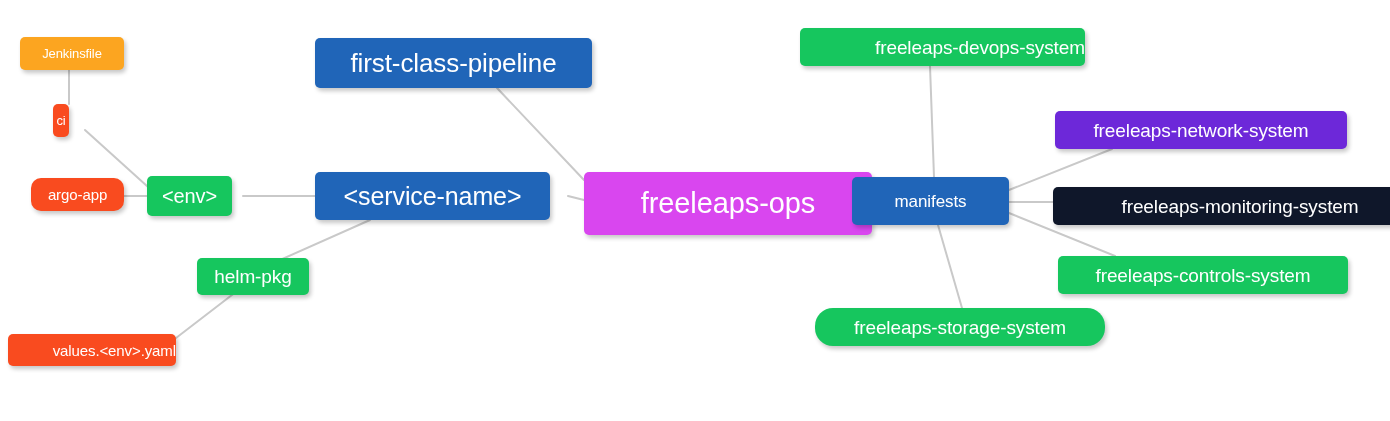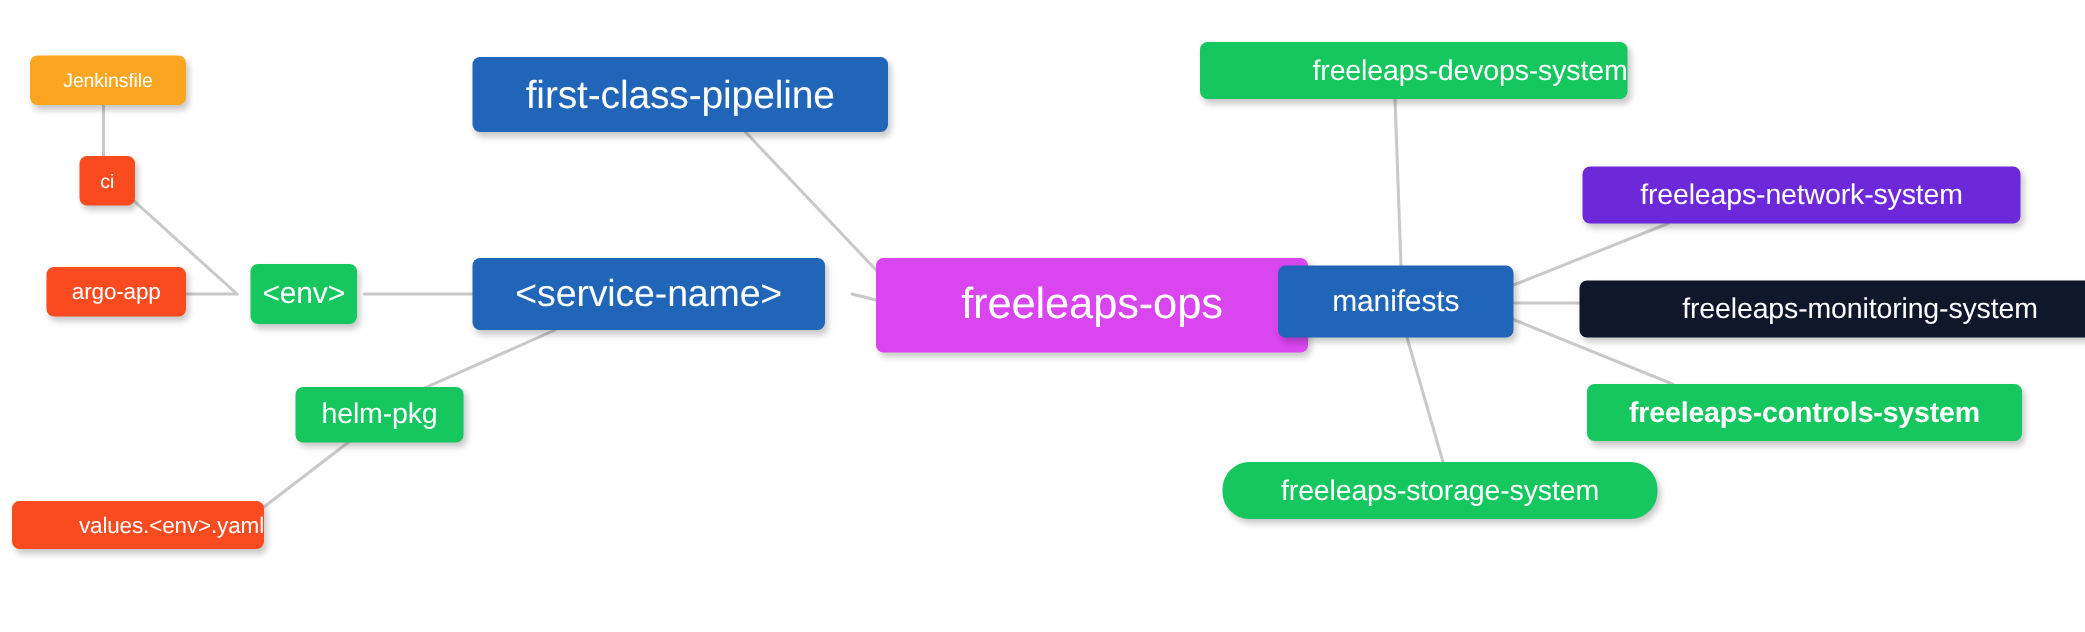--- a/index.html
+++ b/index.html
@@ -60,56 +60,56 @@
       <line x1="934" y1="177" x2="930" y2="66" stroke="#c9c9c9" stroke-width="2" stroke-linecap="round"></line>
       <line x1="1009" y1="190" x2="1112" y2="149" stroke="#c9c9c9" stroke-width="2" stroke-linecap="round"></line>
       <line x1="1009" y1="202" x2="1053" y2="202" stroke="#c9c9c9" stroke-width="2" stroke-linecap="round"></line>
       <line x1="1009" y1="213" x2="1115" y2="256" stroke="#c9c9c9" stroke-width="2" stroke-linecap="round"></line>
       <line x1="938" y1="225" x2="962" y2="308" stroke="#c9c9c9" stroke-width="2" stroke-linecap="round"></line>
     </svg>
   <div id="node-layer">
       <div class="mm-node" style="left: 20px; top: 25px; width: 104px; height: 33px; background: rgb(252, 165, 32); font-size: 13px; margin-top: 12px;">
         <span class="mm-label">Jenkinsfile</span>
       </div>
-      <div class="mm-node" style="left: 53px; top: 104px; width: 37px; height: 33px; background: rgb(249, 75, 31); font-size: 13px;">
+      <div class="mm-node" style="left: 53px; top: 104px; width: 16px; height: 33px; background: rgb(249, 75, 31); font-size: 13px;">
         <span class="mm-label">ci</span>
       </div>
-      <div class="mm-node" style="left: 31px; top: 178px; width: 93px; height: 33px; background: rgb(249, 75, 31); font-size: 15px;">
+      <div class="mm-node" style="left: 31px; top: 178px; width: 93px; height: 33px; background: rgb(249, 75, 31); font-size: 15px; border-radius: 10px;">
         <span class="mm-label">argo-app</span>
       </div>
-      <div class="mm-node" style="left: 167px; top: 176px; width: 71px; height: 40px; background: rgb(22, 198, 94); font-size: 20px;">
+      <div class="mm-node" style="left: 147px; top: 176px; width: 85px; height: 40px; background: rgb(22, 198, 94); font-size: 20px;">
         <span class="mm-label">&lt;env&gt;</span>
       </div>
       <div class="mm-node" style="left: 150px; top: 258px; width: 112px; height: 37px; background: rgb(22, 198, 94); font-size: 19px; margin-left: 47px;">
         <span class="mm-label">helm-pkg</span>
       </div>
       <div class="mm-node" style="left: 8px; top: 334px; width: 168px; height: 32px; background: rgb(249, 75, 31); font-size: 15px; justify-content: flex-end;">
         <span class="mm-label">values.&lt;env&gt;.yaml</span>
       </div>
       <div class="mm-node" style="left: 315px; top: 38px; width: 277px; height: 50px; background: rgb(32, 101, 184); font-size: 26px;">
         <span class="mm-label">first-class-pipeline</span>
       </div>
       <div class="mm-node" style="left: 315px; top: 172px; width: 235px; height: 48px; background: rgb(32, 101, 184); font-size: 25px;">
         <span class="mm-label">&lt;service-name&gt;</span>
       </div>
       <div class="mm-node" style="left: 584px; top: 172px; width: 288px; height: 63px; background: #d946ef; font-size: 29px;">
         <span class="mm-label">freeleaps-ops</span>
       </div>
-      <div class="mm-node" style="left: 852px; top: 177px; width: 157px; height: 48px; background: rgb(32, 101, 184); font-size: 20px;">
+      <div class="mm-node" style="left: 852px; top: 177px; width: 157px; height: 48px; background: rgb(32, 101, 184); font-size: 17px;">
         <span class="mm-label">manifests</span>
       </div>
       <div class="mm-node" style="left: 800px; top: 28px; width: 285px; height: 38px; background: rgb(22, 198, 94); font-size: 19px; justify-content: flex-end;">
         <span class="mm-label">freeleaps-devops-system</span>
       </div>
       <div class="mm-node" style="left: 1055px; top: 111px; width: 292px; height: 38px; background: #6d28d9; font-size: 19px;">
         <span class="mm-label">freeleaps-network-system</span>
       </div>
       <div class="mm-node" style="left: 1053px; top: 187px; width: 374px; height: 38px; background: #0f172a; font-size: 19px;">
         <span class="mm-label">freeleaps-monitoring-system</span>
       </div>
-      <div class="mm-node" style="left: 1058px; top: 256px; width: 290px; height: 38px; background: rgb(22, 198, 94); font-size: 19px; font-weight: bold;">
+      <div class="mm-node" style="left: 1058px; top: 256px; width: 290px; height: 38px; background: rgb(22, 198, 94); font-size: 19px;">
         <span class="mm-label">freeleaps-controls-system</span>
       </div>
       <div class="mm-node" style="left: 815px; top: 308px; width: 290px; height: 38px; background: rgb(22, 198, 94); font-size: 19px; border-radius: 18px;">
         <span class="mm-label">freeleaps-storage-system</span>
       </div>
     </div>
 </div>
 
 </body></html>

